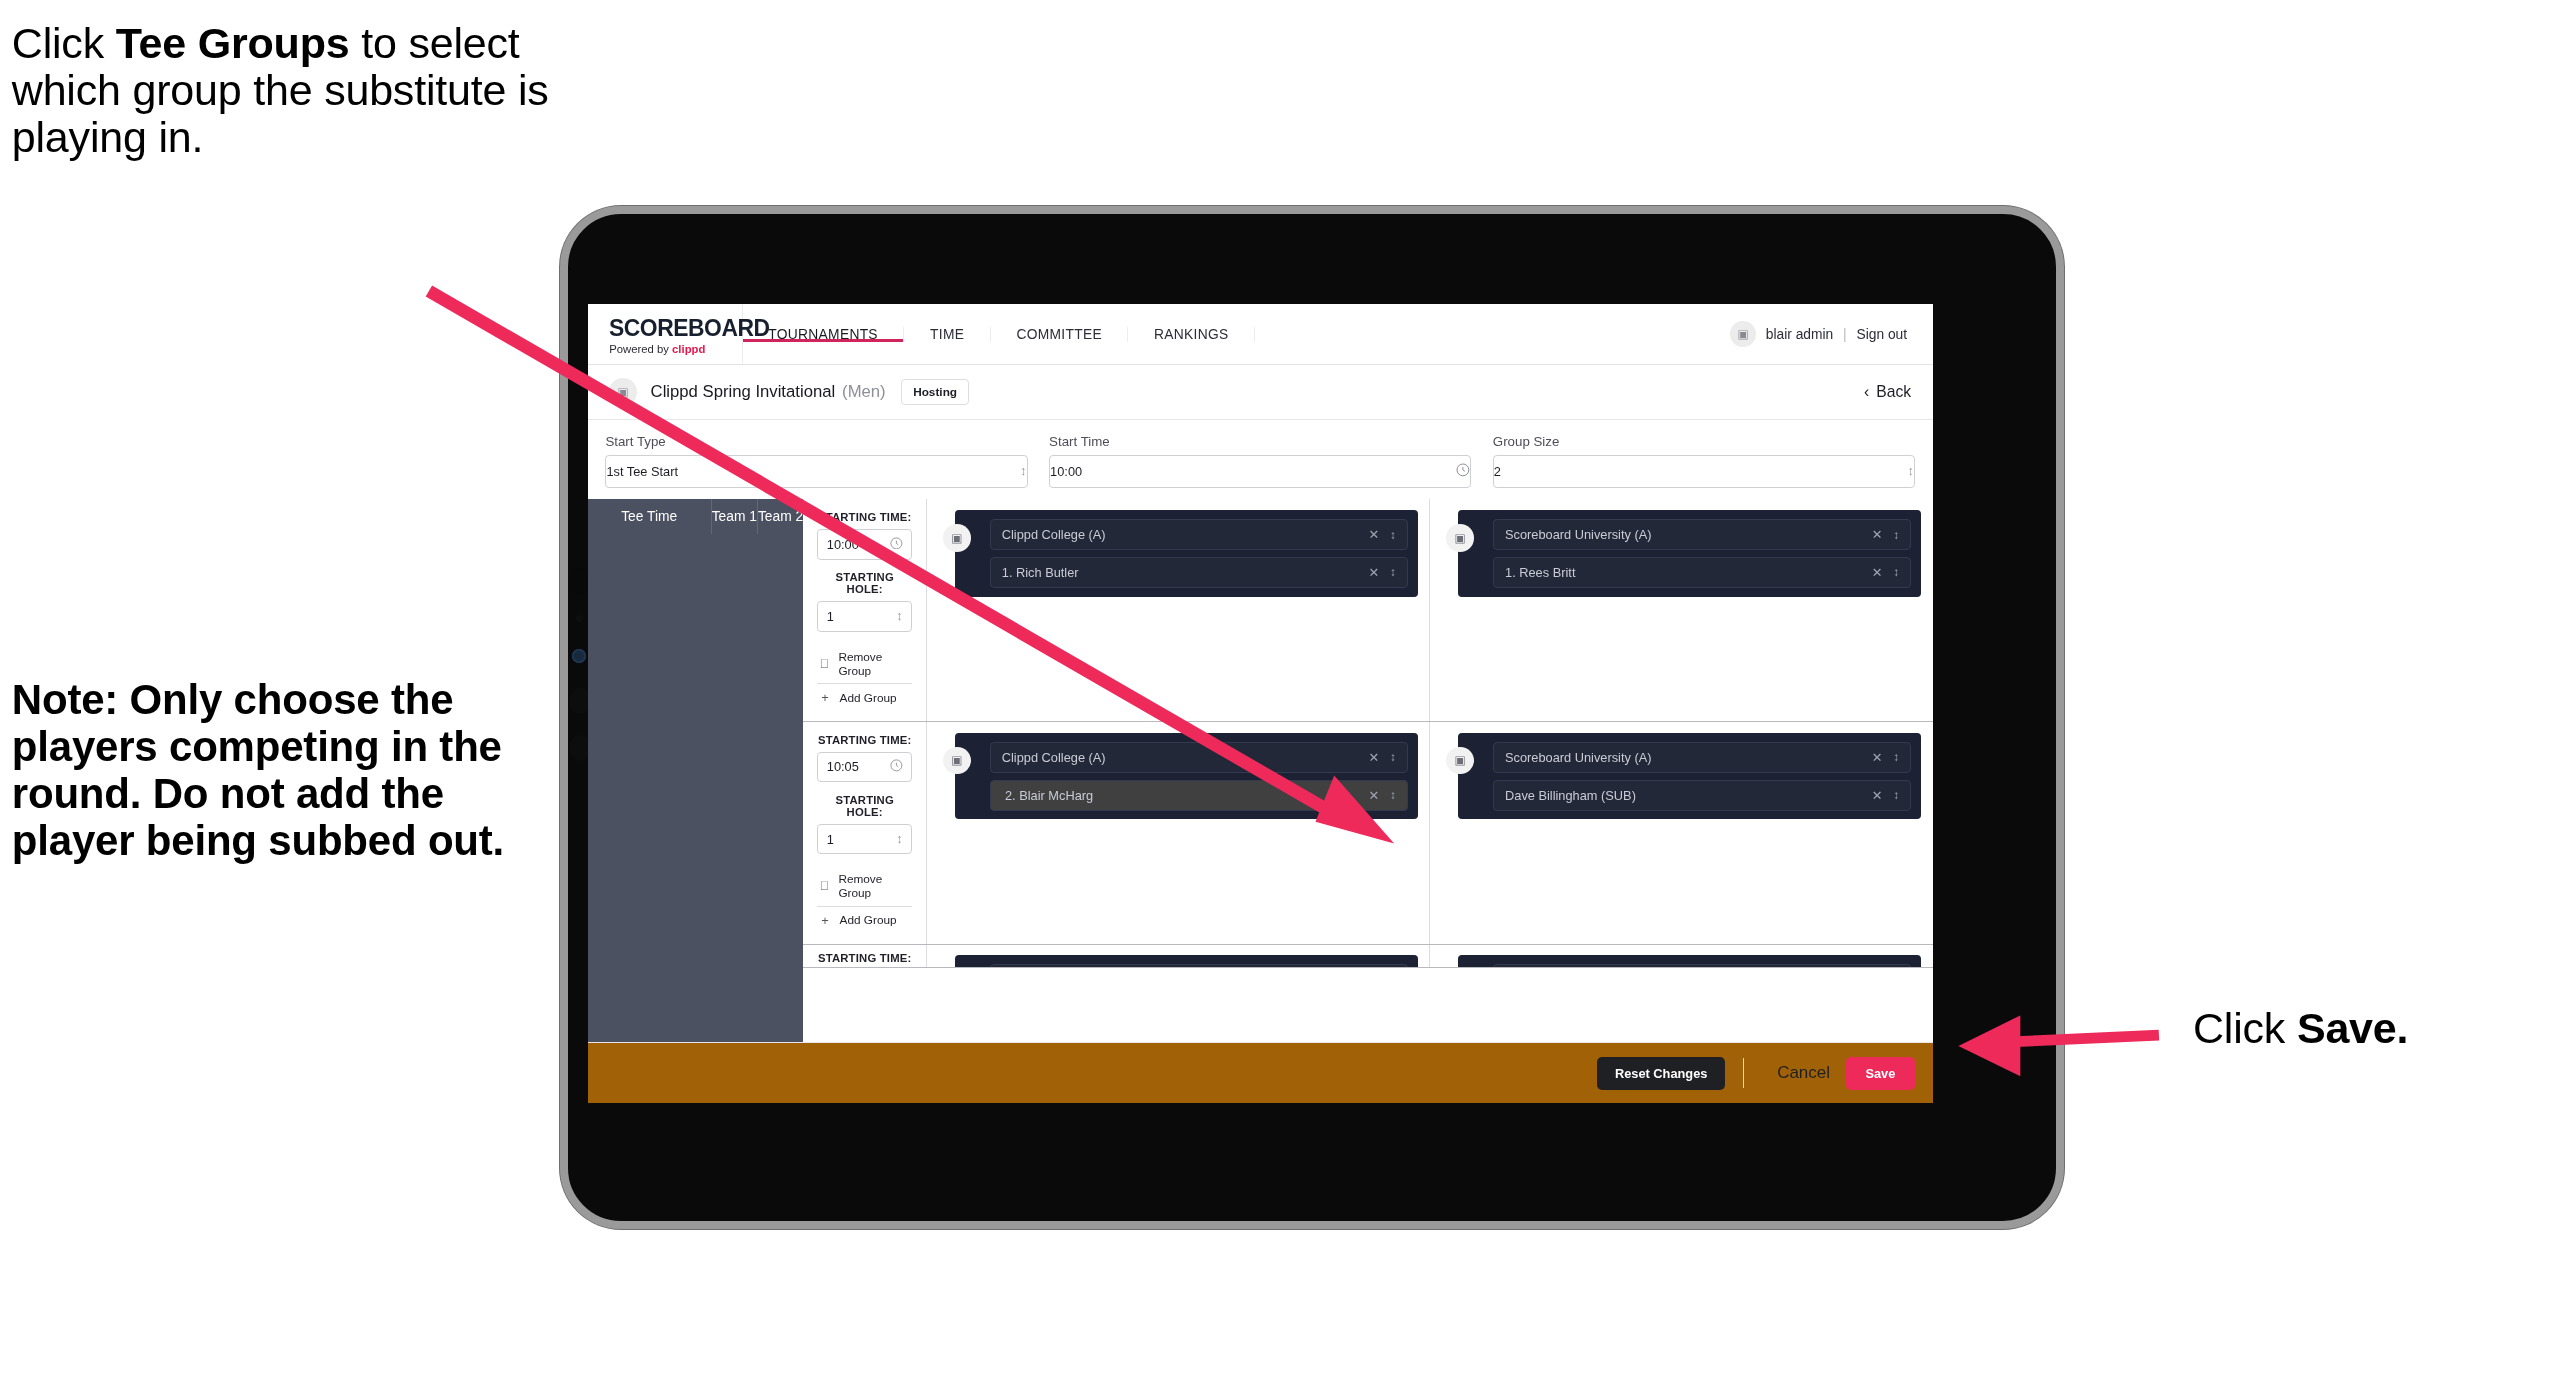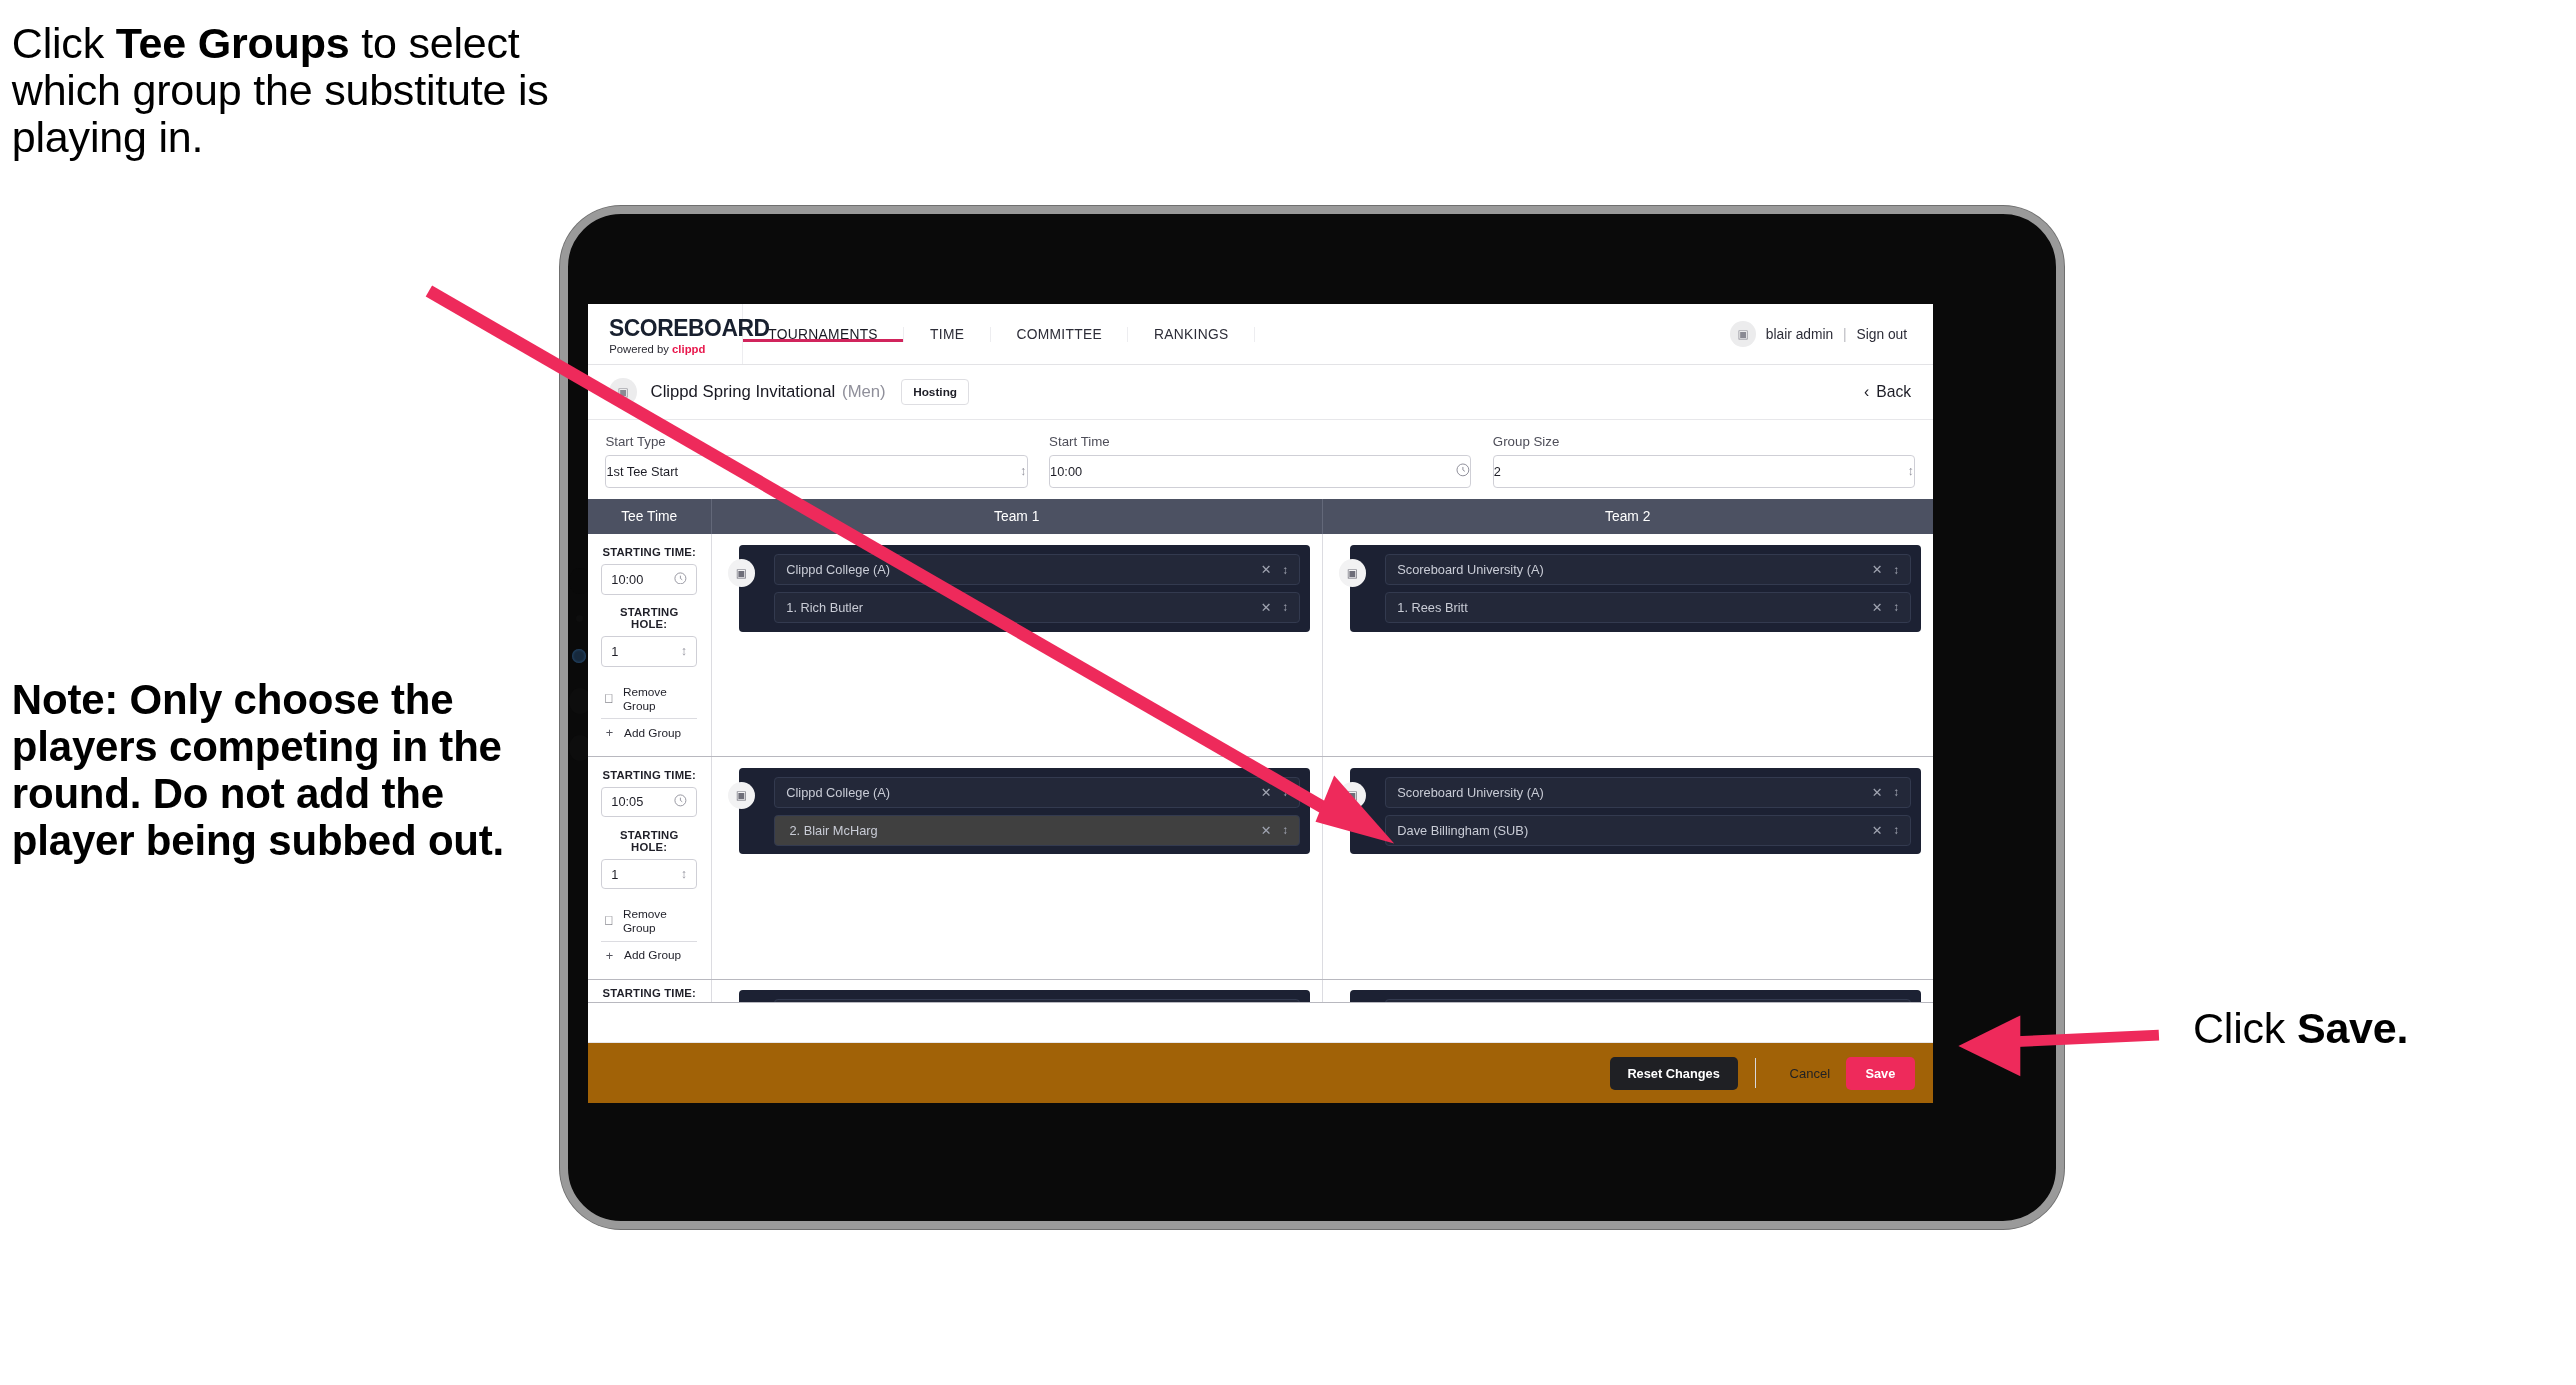--- a/index.html
+++ b/index.html
@@ -90,21 +90,21 @@
   .flabel { font-size:13.3px; color:#4e4e59; margin-bottom:5.9px; }
   .fctl {
     height:33px; border:1px solid #cfcfd6; border-radius:3.9px; background:#fff;
     display:flex; align-items:center; padding:0 0; font-size:12.8px; color:#1d1d26;
   }
   .fctl .val { flex:1; }
   .spin { color:#8e8e99; font-size:12.8px; line-height:1; }
   .clockico { color:#8e8e99; }
 
   
-  .tbl { flex:1; display:flex; flex-direction:column; min-height:0; }
+  .tbl { flex:1; display:flex; flex-direction:row; min-height:0; }
   .thead { display:flex; background:#4c5162; flex:0 0 auto; }
   .th { color:#fff; font-size:13.8px; height:35px; display:flex; align-items:center; justify-content:center; border-right:1px solid #5d melhor; }
   .th-tee { width:124px; border-right:1px solid #636879; }
   .th-t1 { flex:1; border-right:1px solid #636879; }
   .th-t2 { flex:1; }
   .tbody { flex:1; overflow:hidden; background:#fff; }
 
   .grow { display:flex; border-bottom:1px solid #b8b8bf;gap:16px; }
   .cell-tee {
     width:124px; border-right:1px solid #dcdce1; padding:11.8px 13.8px 9.8px 13.8px;
@@ -151,21 +151,21 @@
     height:61px; flex:0 0 auto; background:#a16207; border-top:1px solid #e7e7ea;
     display:flex; align-items:center; justify-content:flex-end; padding-right:17.7px; gap:0;
   }
   .btn-reset {
     background:#1f2024; color:#fff; border:none; border-radius:4.9px;
     height:33px; padding:0 17.7px; font-size:12.8px; font-weight:700; cursor:pointer;
     font-family:"Liberation Sans", sans-serif;
   }
   .ftr-div { width:1px; height:29.5px; background:#d8d8dd; margin:0 17.7px; }
   .btn-cancel {
-    background:transparent; border:none; color:#1f2024; font-size:13px; cursor:pointer;
+    background:transparent; border:none; color:#1f2024; font-size:17px; cursor:pointer;
     padding:0 15.7px; height:33px; font-family:"Liberation Sans", sans-serif;
   }
   .btn-save {
     background:#ee2a5b; color:#fff; border:none; border-radius:4.9px;
     height:33px; padding:0 19.7px; font-size:12.8px; font-weight:700; cursor:pointer;
     font-family:"Liberation Sans", sans-serif;
   }
 
   
   #arrows { position:absolute; left:0; top:0; width:2576px; height:1385px; pointer-events:none; }

